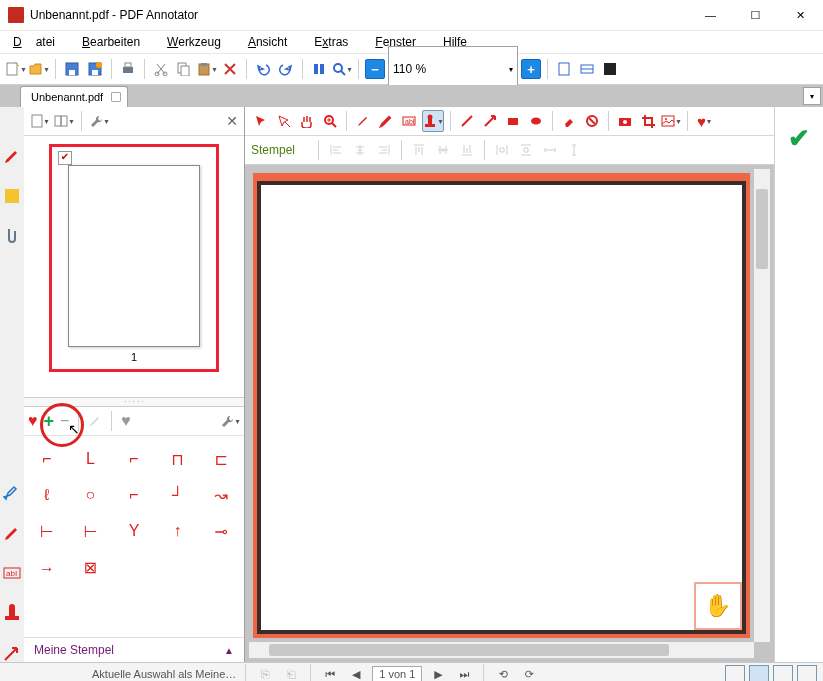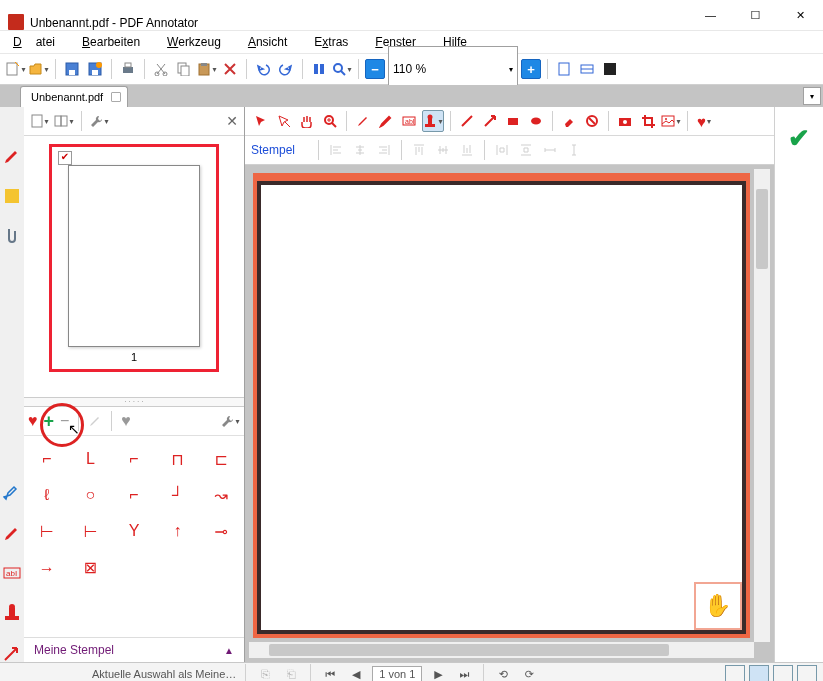--- a/index.html
+++ b/index.html
@@ -1,16 +1,16 @@
 <!DOCTYPE html>
 <html><head>
 <meta charset="utf-8">
 <style>
 html,body{margin:0;padding:0;font-family:"Segoe UI",Tahoma,sans-serif;font-size:12px;color:#000;background:#fff;width:823px;height:681px;overflow:hidden}
-.titlebar{height:30px;background:#fff;display:flex;align-items:flex-end;padding:0 0 0 8px;border-bottom:1px solid #e8e8e8}
+.titlebar{height:30px;background:#fff;display:flex;align-items:center;padding:0 0 0 8px;border-bottom:1px solid #e8e8e8}
 .titlebar .appicon{width:16px;height:16px;background:#c42b1c;margin-right:6px;border-radius:1px;position:relative}
 .titlebar .title{flex:1}
 .winbtns{display:flex;height:100%}
 .winbtns div{width:45px;display:flex;align-items:center;justify-content:center;font-family:Arial;font-size:11px}
 .menubar{height:22px;display:flex;align-items:center;padding:0 6px;gap:13px}
 .menubar span{padding:3px 7px}
 .menubar span u{text-decoration:underline}
 .toolbar{height:30px;background:#fff;border-top:1px solid #e8e8e8;border-bottom:1px solid #d0d0d0;display:flex;align-items:center;padding:0 6px;gap:3px}
 .tbtn{width:20px;height:20px;display:flex;align-items:center;justify-content:center;border-radius:2px}
 .sep{width:1px;height:20px;background:#d0d0d0;margin:0 3px}
@@ -439,21 +439,21 @@
             <rect x="1" y="2" width="12" height="10" fill="none" stroke="#d22"></rect>
             <circle cx="5" cy="5" r="1" fill="#d22"></circle>
             <path d="M1 10l4-3 3 2 3-3 2 2" stroke="#d22" fill="none"></path>
           </svg>
           <span class="car">▾</span>
         </div>
       <div class="sep"></div>
       <div class="tbtn dd" style="color:#d22;font-size:15px">♥<span class="car">▾</span></div>
     </div>
     <div class="main-tools2">
-      <span style="color:#1d4ed8;margin-right:16px">Stempel</span>
+      <span style="color:#4d7c0f;margin-right:16px">Stempel</span>
       <div class="sep"></div>
       <div class="tbtn disabled">
           <svg width="14" height="14">
             <path d="M2 2v10M4 4h8M4 7h5M4 10h8" stroke="#888"></path>
           </svg>
         </div>
       <div class="tbtn disabled">
           <svg width="14" height="14">
             <path d="M7 2v10M3 4h8M5 7h4M3 10h8" stroke="#888"></path>
           </svg>

